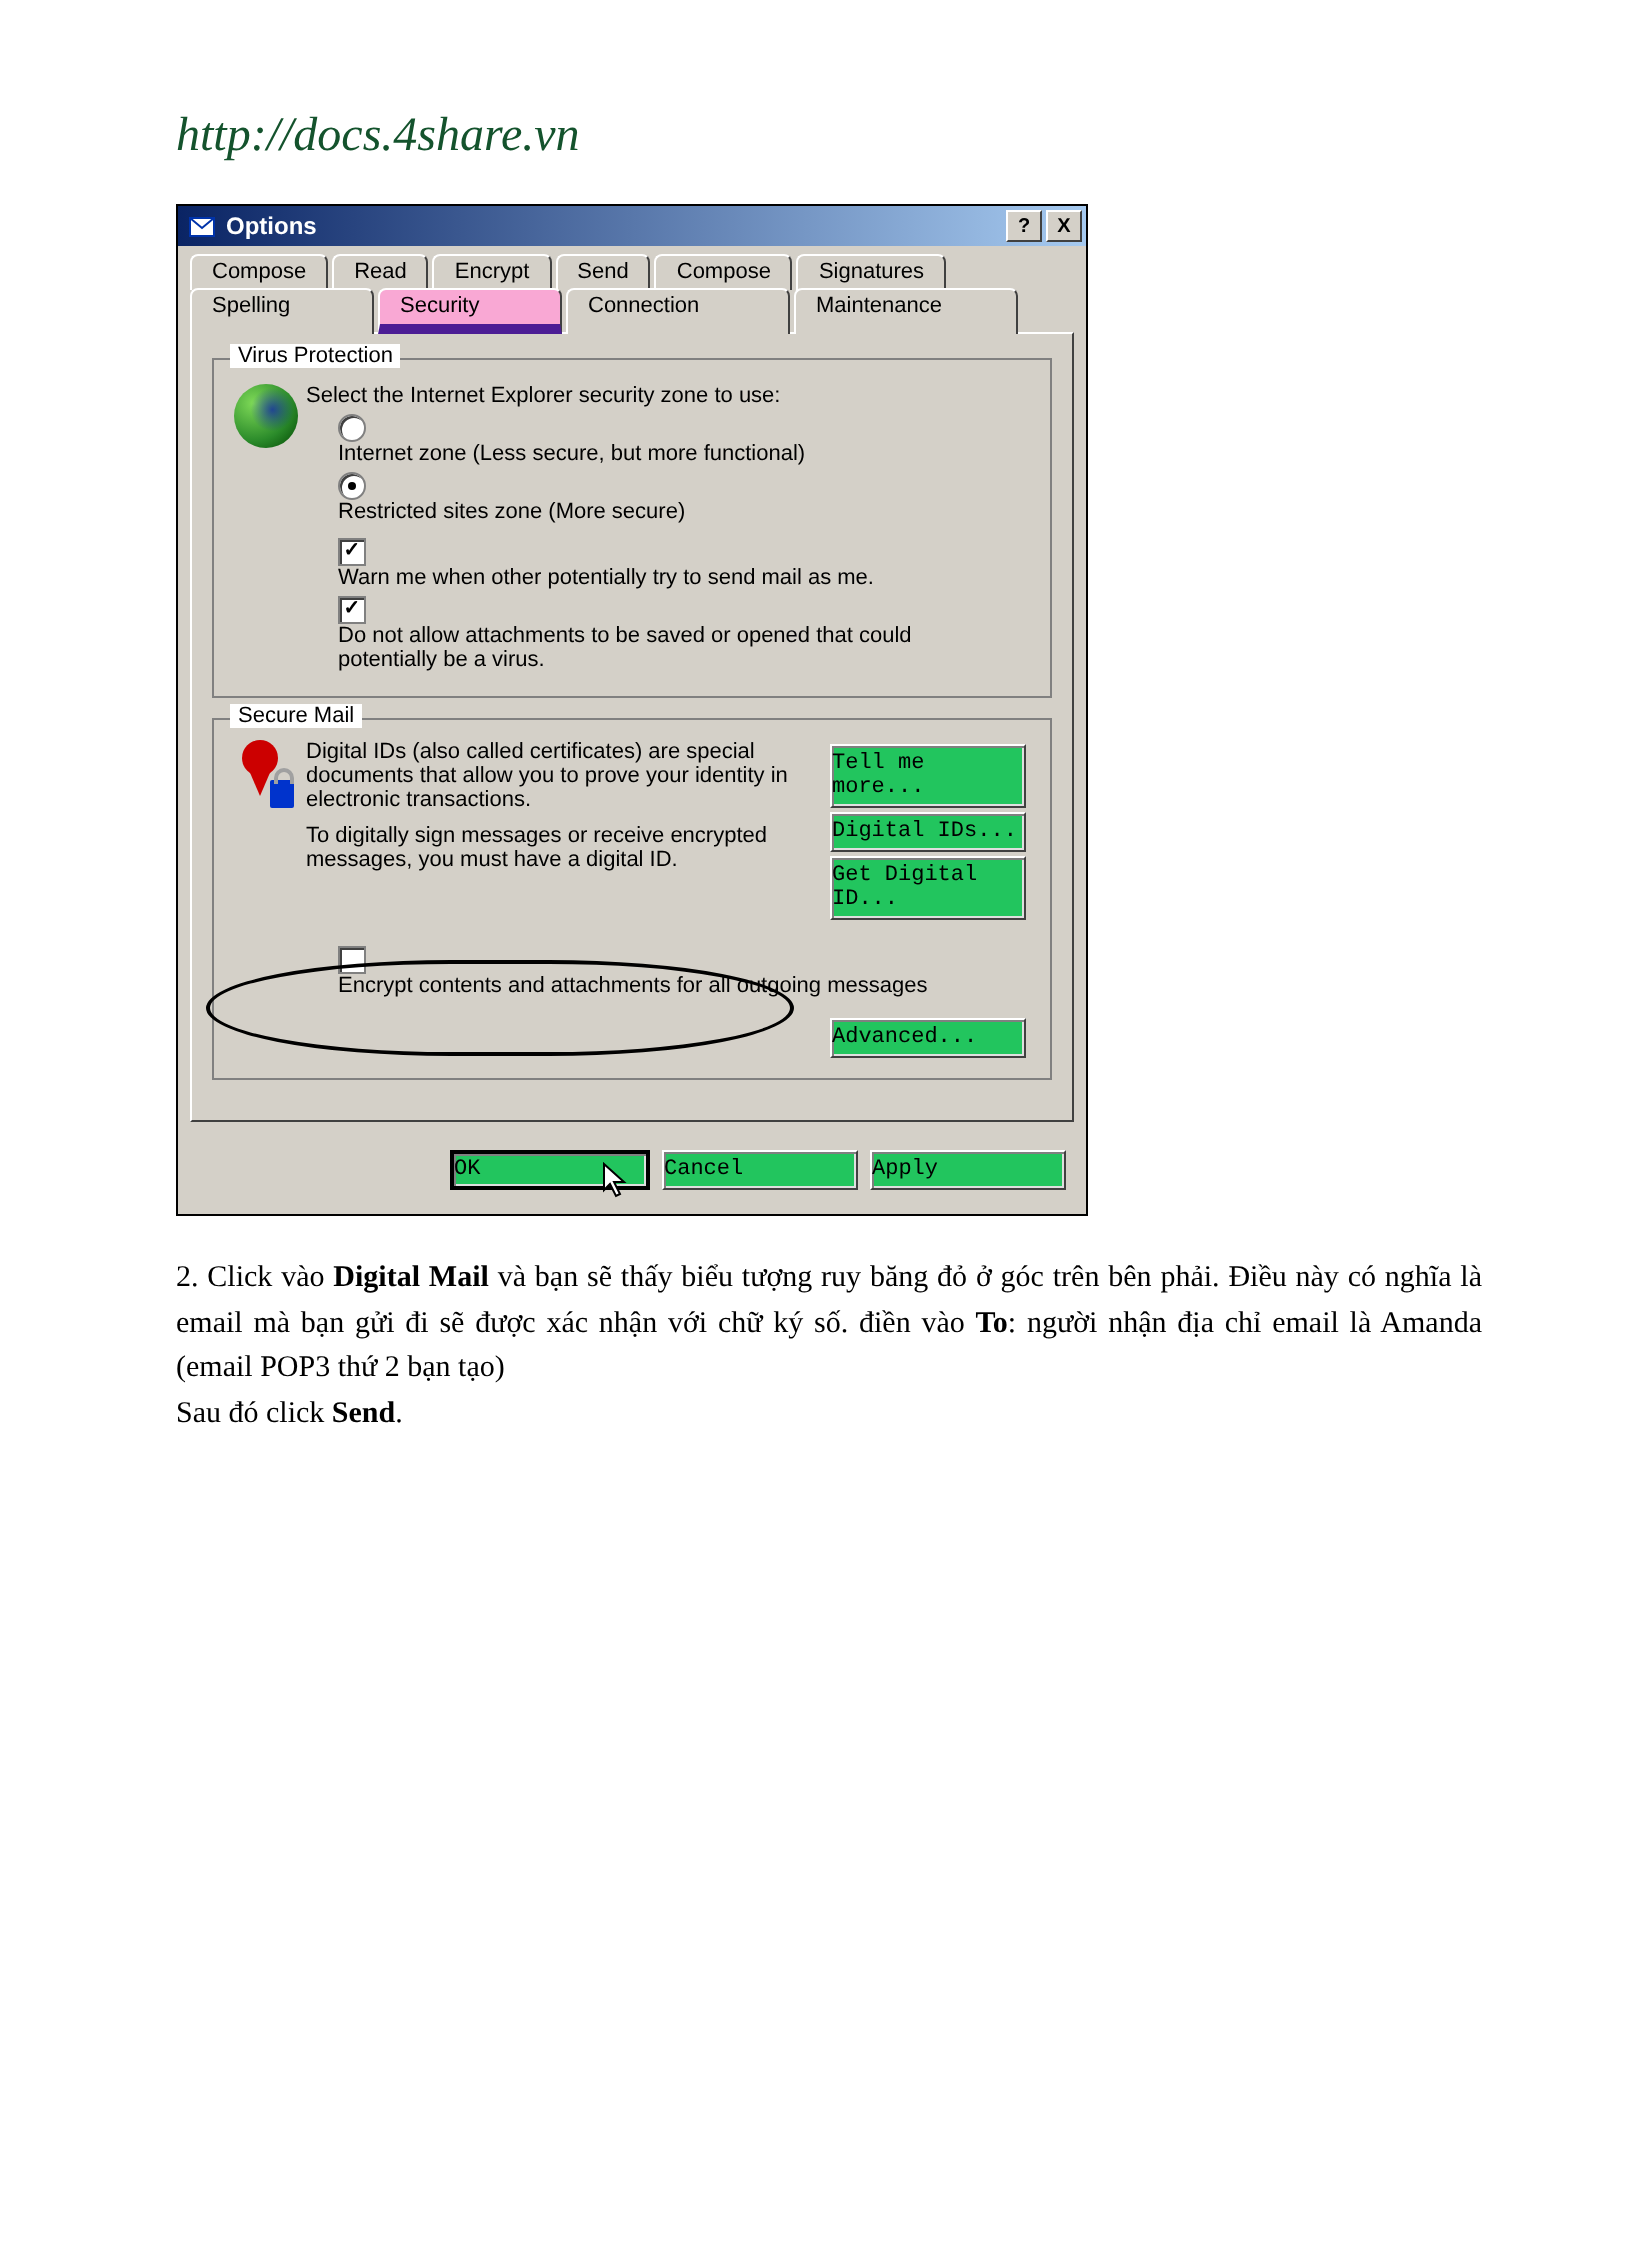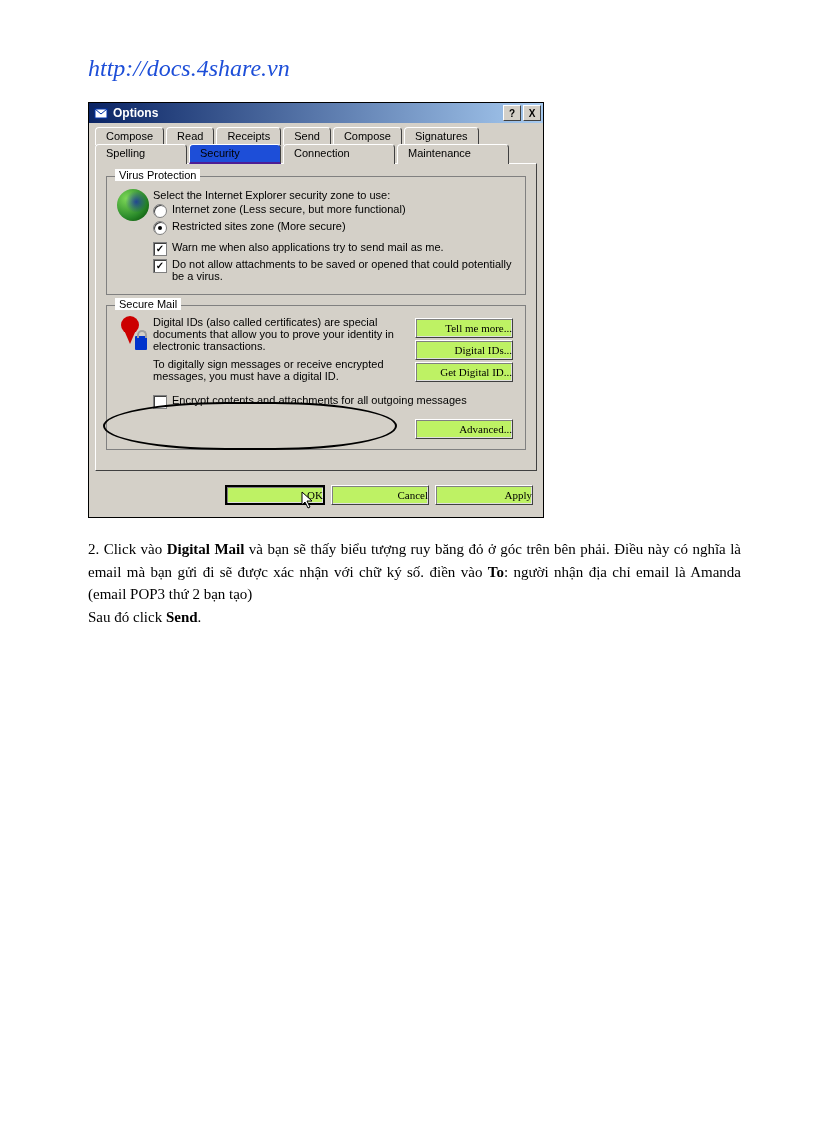--- a/index.html
+++ b/index.html
@@ -8,21 +8,21 @@
     background: #fff;
     font-family: "Times New Roman", serif;
     width: 816px;
   }
   .page {
     padding: 55px 75px 0 88px;
   }
   .watermark {
     font-family: "Brush Script MT", cursive;
     font-style: italic;
-    color: #1d4ed8;
+    color: #14532d;
     font-size: 24px;
     margin-bottom: 20px;
   }
   .dialog {
     width: 454px;
     border: 1px solid #000;
     background: #d4d0c8;
     font-family: Tahoma, sans-serif;
     font-size: 11px;
     margin-bottom: 20px;
@@ -62,23 +62,23 @@
     margin-right: 2px;
     border-top-left-radius: 4px;
     border-top-right-radius: 4px;
     font-size: 11px;
     position: relative;
     border-left: 1px solid #fff;
     border-top: 1px solid #fff;
     border-right: 1px solid #404040;
   }
   .tab.active {
-    background: #1d4ed8;
+    background: #f9a8d4;
     z-index: 2;
-    border-bottom: 2px solid #4c1d95;
+    border-bottom: 5px solid #4c1d95;
   }
   .tabpanel {
     border: 1px solid #808080;
     border-top-color: #fff; border-left-color: #fff;
     border-right-color: #404040; border-bottom-color: #404040;
     margin: 0 6px 6px 6px;
     padding: 8px 10px 10px 10px;
     background: #d4d0c8;
   }
   .groupbox {
@@ -90,21 +90,21 @@
   .groupbox-title {
     position: absolute;
     top: -8px; left: 8px;
     background: #ffffff;
     padding: 0 4px;
     font-size: 11px;
   }
   .row { display: flex; align-items: flex-start; margin: 2px 0; }
   .icon-col { width: 36px; flex-shrink: 0; }
   .text-col { flex: 1; }
-  .radio, .chk { display: flex; align-items: flex-start; margin: 2px 0; }
+  .radio, .chk { display: flex; align-items: flex-start; margin: 2px 16px; flex-direction: column; }
   .radio-dot, .chk-box {
     width: 12px; height: 12px; margin-right: 5px; margin-top: 1px;
     flex-shrink: 0;
   }
   .radio-dot {
     border-radius: 50%;
     background: #fff;
     border: 1px solid #808080;
     box-shadow: inset 1px 1px 0 #404040;
     display: inline-flex; align-items: center; justify-content: center;
@@ -114,29 +114,29 @@
   }
   .chk-box {
     background: #fff;
     border: 1px solid #808080;
     box-shadow: inset 1px 1px 0 #404040;
     display: inline-flex; align-items: center; justify-content: center;
     font-size: 10px; line-height: 1;
   }
   .chk-box.checked::after { content: "✓"; color: #000; font-weight: bold; }
   .btn {
-    background: #bef264;
+    background: #22c55e;
     border: 1px solid #fff;
     border-right-color: #404040; border-bottom-color: #404040;
     box-shadow: 1px 1px 0 #808080 inset, -1px -1px 0 #dfdfdf inset;
     padding: 3px 0;
     width: 96px;
-    text-align: right;
-    font-size: 11px;
-    font-family: Liberation Serif, serif;
+    text-align: left;
+    font-size: 11px;
+    font-family: Liberation Mono, monospace;
     margin: 2px 0;
   }
   .btn.default { border: 2px solid #000; padding: 2px 0; }
   .side-btns { float: right; width: 100px; }
   .secure-row { display: flex; gap: 0; }
   .secure-text { flex: 1; }
   .globe {
     width: 32px; height: 32px; border-radius: 50%;
     background: radial-gradient(circle at 30% 30%, #7ed957, #2a8a2a 60%, #004400);
     position: relative; overflow: hidden;
@@ -184,21 +184,21 @@
       </span>
       <span class="titlebar-text">Options</span>
       <span class="tb-btn">?</span>
       <span class="tb-btn">X</span>
     </div>
 
     <div class="tabstrip">
       <div class="tabrow">
         <div class="tab">Compose</div>
         <div class="tab">Read</div>
-        <div class="tab">Receipts</div>
+        <div class="tab">Encrypt</div>
         <div class="tab">Send</div>
         <div class="tab">Compose</div>
         <div class="tab">Signatures</div>
       </div>
       <div class="tabrow">
         <div class="tab" style="width:70px">Spelling</div>
         <div class="tab active" style="width:70px">Security</div>
         <div class="tab" style="width:90px">Connection</div>
         <div class="tab" style="width:90px">Maintenance</div>
       </div>
@@ -222,21 +222,21 @@
               <span class="radio-dot checked"></span>
               <span>Restricted sites zone (More secure)</span>
             </div>
           </div>
         </div>
         <div class="row">
           <div class="icon-col"></div>
           <div class="text-col">
             <div class="chk">
               <span class="chk-box checked"></span>
-              <span>Warn me when also applications try to send mail as me.</span>
+              <span>Warn me when other potentially try to send mail as me.</span>
             </div>
             <div class="chk">
               <span class="chk-box checked"></span>
               <span>Do not allow attachments to be saved or opened that could potentially be a virus.</span>
             </div>
           </div>
         </div>
       </div>
 
       <div class="groupbox" style="position:relative;">

